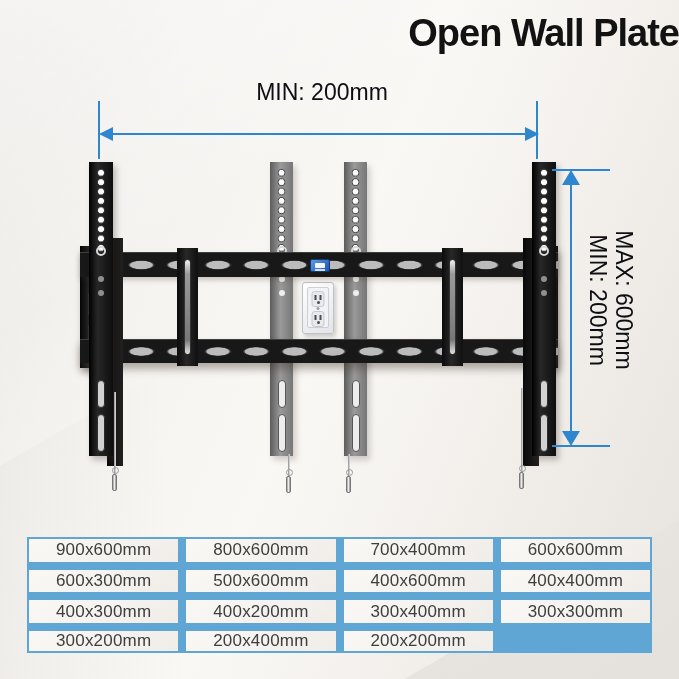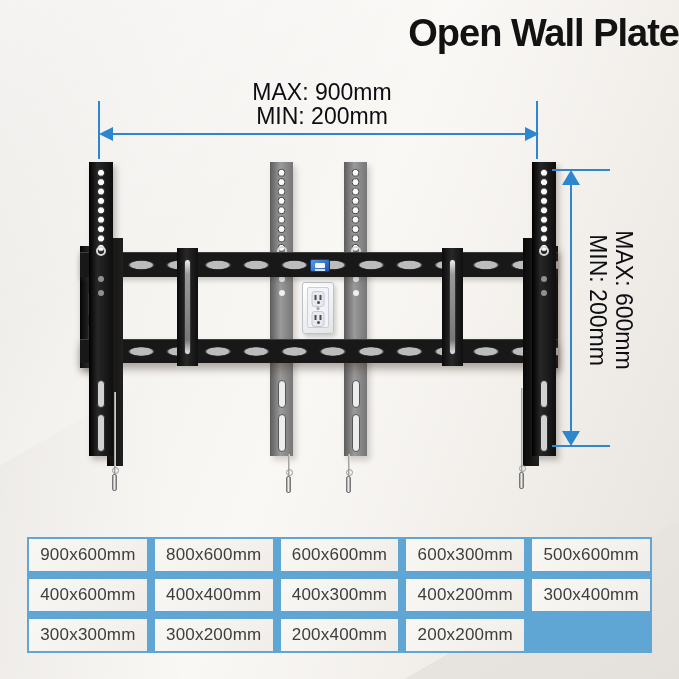--- a/index.html
+++ b/index.html
@@ -95,38 +95,37 @@
   .aglet{position:absolute;width:5px;height:17px;border-radius:2px;box-sizing:border-box;
     background:linear-gradient(90deg,#9e9e9e,#ececec 50%,#8f8f8f);border:1px solid #777;}
   .aglet::before{content:'';position:absolute;top:-8px;left:-1px;width:5px;height:5px;border:1.5px solid #999;border-radius:50%;}
   .aglet.a-l{left:112px;top:474px}
   .aglet.a-g1{left:286px;top:476px}
   .aglet.a-g2{left:346px;top:476px}
   .aglet.a-r{left:519px;top:472px}
 
   
   .vesa-table{position:absolute;left:27px;top:537px;width:625px;height:116px;box-sizing:border-box;
-    display:grid;grid-template-columns:repeat(5,1fr);grid-template-rows:repeat(3,1fr);
+    display:grid;grid-template-columns:repeat(4,1fr);grid-template-rows:repeat(3,1fr);
     gap:8px;background:#5fa6d4;border:2px solid #5fa6d4;}
   .cell{display:flex;align-items:center;justify-content:center;
     background:linear-gradient(145deg,#faf8f5,#f0ede9);
     font-size:17px;color:#3e3e3e;letter-spacing:.2px;}
 </style>
 </head>
 <body>
 
 <div class="canvas">
   <div class="streak s1"></div>
   <div class="streak s2"></div>
   <div class="streak s3"></div>
 
   <h1 class="title">Open Wall Plate</h1>
 
   <div class="dim-top">
-    <div>MAX: 900mm</div>
     <div>MIN: 200mm</div>
   </div>
 
   <div class="ext l acc"></div>
   <div class="ext r acc"></div>
   <div class="hline acc"></div>
   <div class="ah left"></div>
   <div class="ah right"></div>
 
   <div>
@@ -211,20 +210,21 @@
   <div class="vah top"></div>
   <div class="vah bot"></div>
   <div class="dim-right">
     <div>MAX: 600mm</div>
     <div>MIN: 200mm</div>
   </div>
 
   <div class="vesa-table">
     <div class="cell">900x600mm</div>
     <div class="cell">800x600mm</div>
+    <div class="cell">700x400mm</div>
     <div class="cell">600x600mm</div>
     <div class="cell">600x300mm</div>
     <div class="cell">500x600mm</div>
     <div class="cell">400x600mm</div>
     <div class="cell">400x400mm</div>
     <div class="cell">400x300mm</div>
     <div class="cell">400x200mm</div>
     <div class="cell">300x400mm</div>
     <div class="cell">300x300mm</div>
     <div class="cell">300x200mm</div>

